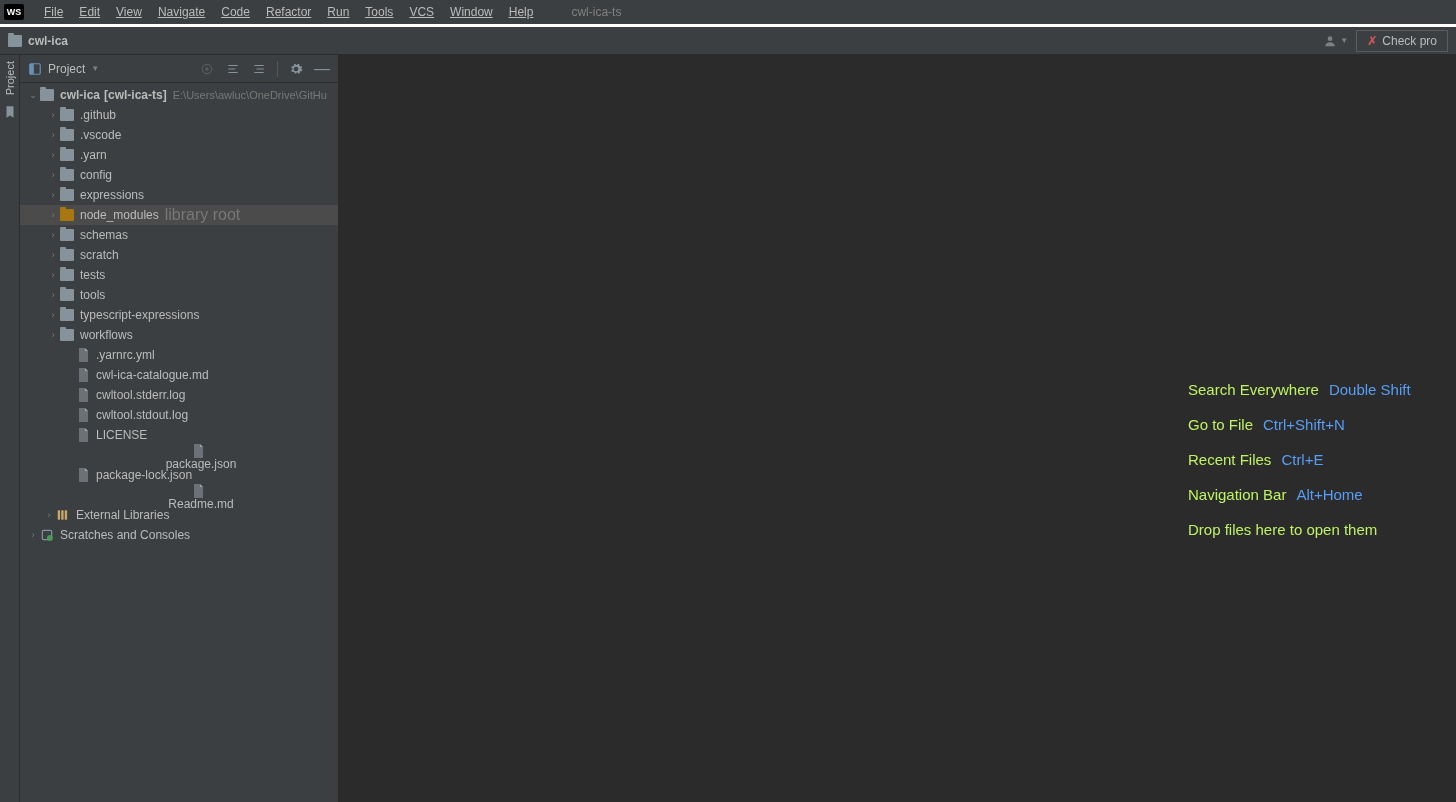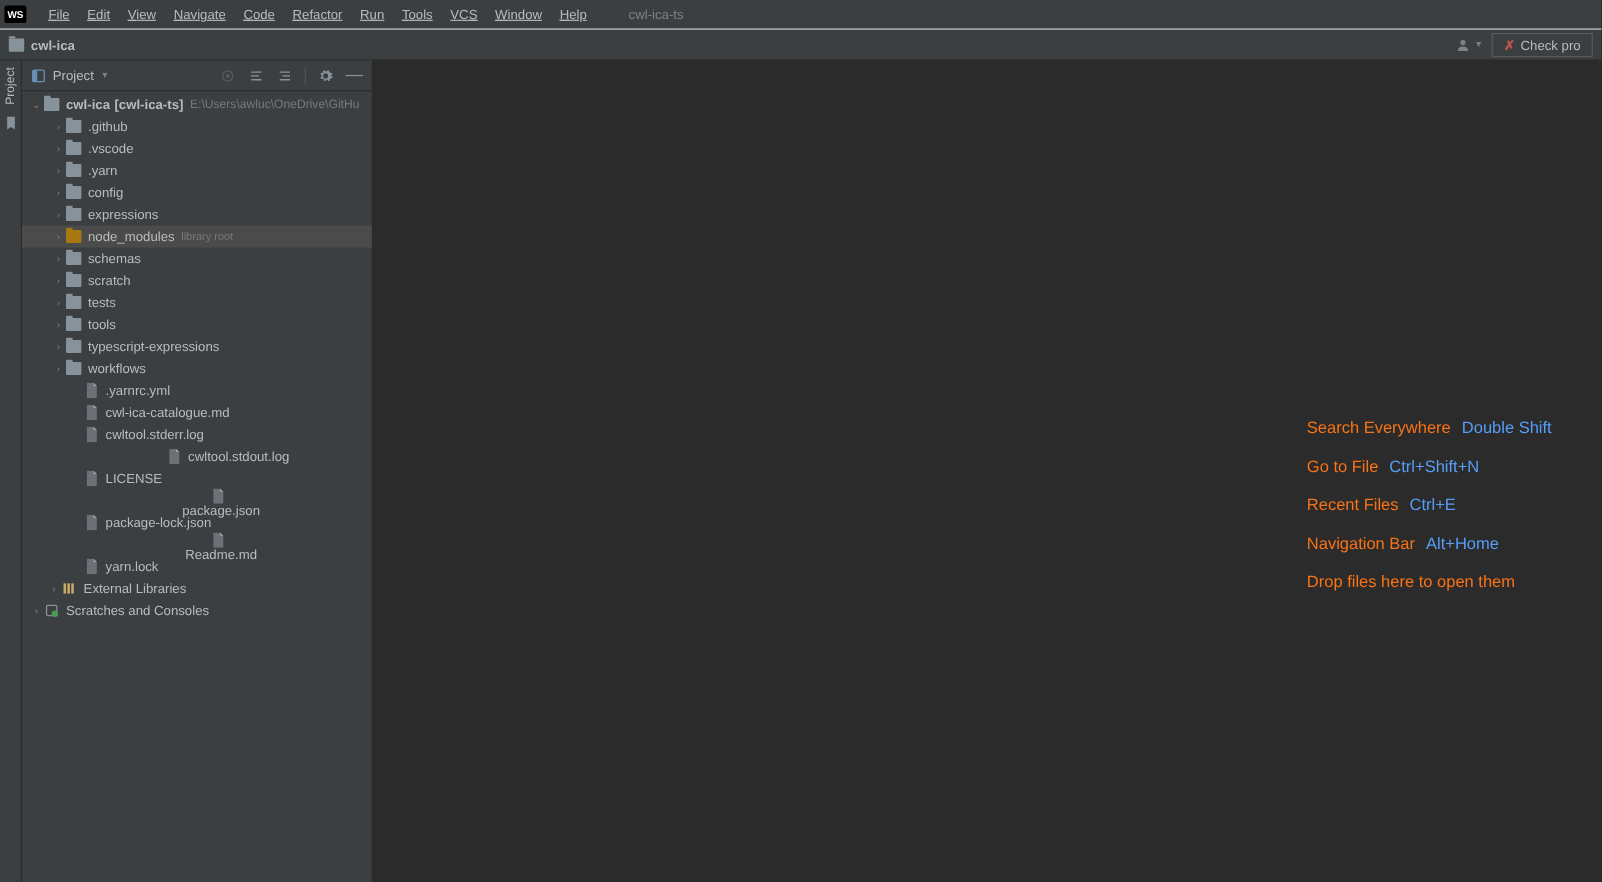--- a/index.html
+++ b/index.html
@@ -1,19 +1,19 @@
 <!DOCTYPE html>
 <html><head>
 <meta charset="utf-8">
 <style>
 * { margin: 0; padding: 0; box-sizing: border-box; font-family: "Segoe UI", Arial, sans-serif; }
 body { background: #2b2b2b; color: #bbbbbb; width: 1456px; height: 802px; overflow: hidden; font-size: 12px; }
 
 
-.menubar { height: 27px; background: #3c3f41; display: flex; align-items: center; padding: 0 4px; border-bottom: 1px solid #ffffff; }
+.menubar { height: 27px; background: #3c3f41; display: flex; align-items: center; padding: 0 4px; border-bottom: 3px solid #ffffff; }
 .app-icon { width: 20px; height: 16px; background: #000; color: #fff; font-size: 9px; font-weight: bold; display: flex; align-items: center; justify-content: center; margin-right: 12px; border-radius: 2px; }
 .menu-item { padding: 4px 8px; cursor: pointer; color: #bbbbbb; text-decoration: underline; }
 .menu-item .ul { text-decoration: underline; }
 .menubar-title { margin-left: 30px; color: #808080; }
 
 
 .navbar { height: 28px; background: #3c3f41; display: flex; align-items: center; padding: 0 8px; border-bottom: 1px solid #2b2b2b; }
 .navbar-left { display: flex; align-items: center; gap: 6px; flex: 1; }
 .navbar-right { display: flex; align-items: center; gap: 8px; }
 .folder-icon-nav { width: 14px; height: 12px; background: #87939a; border-radius: 1px; position: relative; }
@@ -42,28 +42,28 @@
 .tree-row.selected { background: #4b4b4b; }
 .arrow { width: 10px; display: inline-flex; justify-content: center; color: #808080; font-size: 9px; margin-right: 2px; }
 .node-icon { width: 14px; height: 12px; margin-right: 6px; display: inline-flex; align-items: center; justify-content: center; flex-shrink: 0; }
 .folder-ic { background: #87939a; border-radius: 1px; position: relative; }
 .folder-ic::before { content: ""; position: absolute; top: -2px; left: 0; width: 6px; height: 2px; background: #87939a; border-radius: 1px 1px 0 0; }
 .folder-ic.special { background: #a9770f; }
 .folder-ic.special::before { background: #a9770f; }
 .node-name { color: #bbbbbb; }
 .node-name.bold { font-weight: bold; }
 .node-bracket { color: #787878; margin-left: 4px; }
-.node-hint { color: #787878; margin-left: 6px; font-size: 10px; }
+.node-hint { color: #787878; margin-left: 6px; font-size: 16px; }
 .node-path { color: #787878; margin-left: 6px; font-size: 11px; }
 
 
 .editor { flex: 1; background: #2b2b2b; display: flex; align-items: center; justify-content: center; position: relative; }
 .help-block { position: absolute; left: 849px; top: 326px; transform: translateY(0); }
 .help-row { display: flex; gap: 10px; margin-bottom: 18px; color: #808080; font-size: 15px; }
-.help-label { color: #f97316; }
+.help-label { color: #bef264; }
 .help-key { color: #589df6; }
 
 .chev-down { font-size: 8px; color: #808080; }
 svg { display: block; }
 </style>
 </head>
 <body>
 
 <div class="menubar">
   <div class="app-icon">WS</div>
@@ -243,21 +243,21 @@
           <div class="tree-row" style="padding-left: 44px;">
             <span class="arrow"></span>
     <span class="node-icon">
       <svg width="12" height="14" viewBox="0 0 24 28" fill="#87939a">
                 <path d="M4 0h12l6 6v22H4z" fill="#6b7176"></path>
                 <path d="M16 0v6h6z" fill="#9ca3a8"></path>
               </svg>
     </span>
     <span class="node-name">cwltool.stderr.log</span>
           </div>
-          <div class="tree-row" style="padding-left: 44px; justify-content: center;">
+          <div class="tree-row" style="padding-left: 44px;">
             <span class="arrow"></span>
     <span class="node-icon">
       <svg width="12" height="14" viewBox="0 0 24 28" fill="#87939a">
                 <path d="M4 0h12l6 6v22H4z" fill="#6b7176"></path>
                 <path d="M16 0v6h6z" fill="#9ca3a8"></path>
               </svg>
     </span>
     <span class="node-name">cwltool.stdout.log</span>
           </div>
           <div class="tree-row" style="padding-left: 44px; align-items: center;">
@@ -292,30 +292,20 @@
           </div>
           <div class="tree-row" style="padding-left: 44px; flex-direction: column;">
             <span class="arrow"></span>
     <span class="node-icon">
       <svg width="12" height="14" viewBox="0 0 24 28" fill="#87939a">
                 <path d="M4 0h12l6 6v22H4z" fill="#6b7176"></path>
                 <path d="M16 0v6h6z" fill="#9ca3a8"></path>
               </svg>
     </span>
     <span class="node-name">Readme.md</span>
-          </div>
-          <div class="tree-row" style="padding-left: 44px;">
-            <span class="arrow"></span>
-    <span class="node-icon">
-      <svg width="12" height="14" viewBox="0 0 24 28" fill="#87939a">
-                <path d="M4 0h12l6 6v22H4z" fill="#6b7176"></path>
-                <path d="M16 0v6h6z" fill="#9ca3a8"></path>
-              </svg>
-    </span>
-    <span class="node-name">yarn.lock</span>
           </div>
         </div>
 
       <div class="tree-row" style="padding-left:24px;">
         <span class="arrow">›</span>
         <span class="node-icon">
           <svg width="14" height="14" viewBox="0 0 24 24" fill="#c9a86a">
               <rect x="3" y="4" width="4" height="16"></rect>
               <rect x="9" y="4" width="4" height="16"></rect>
               <rect x="15" y="4" width="4" height="16"></rect>

